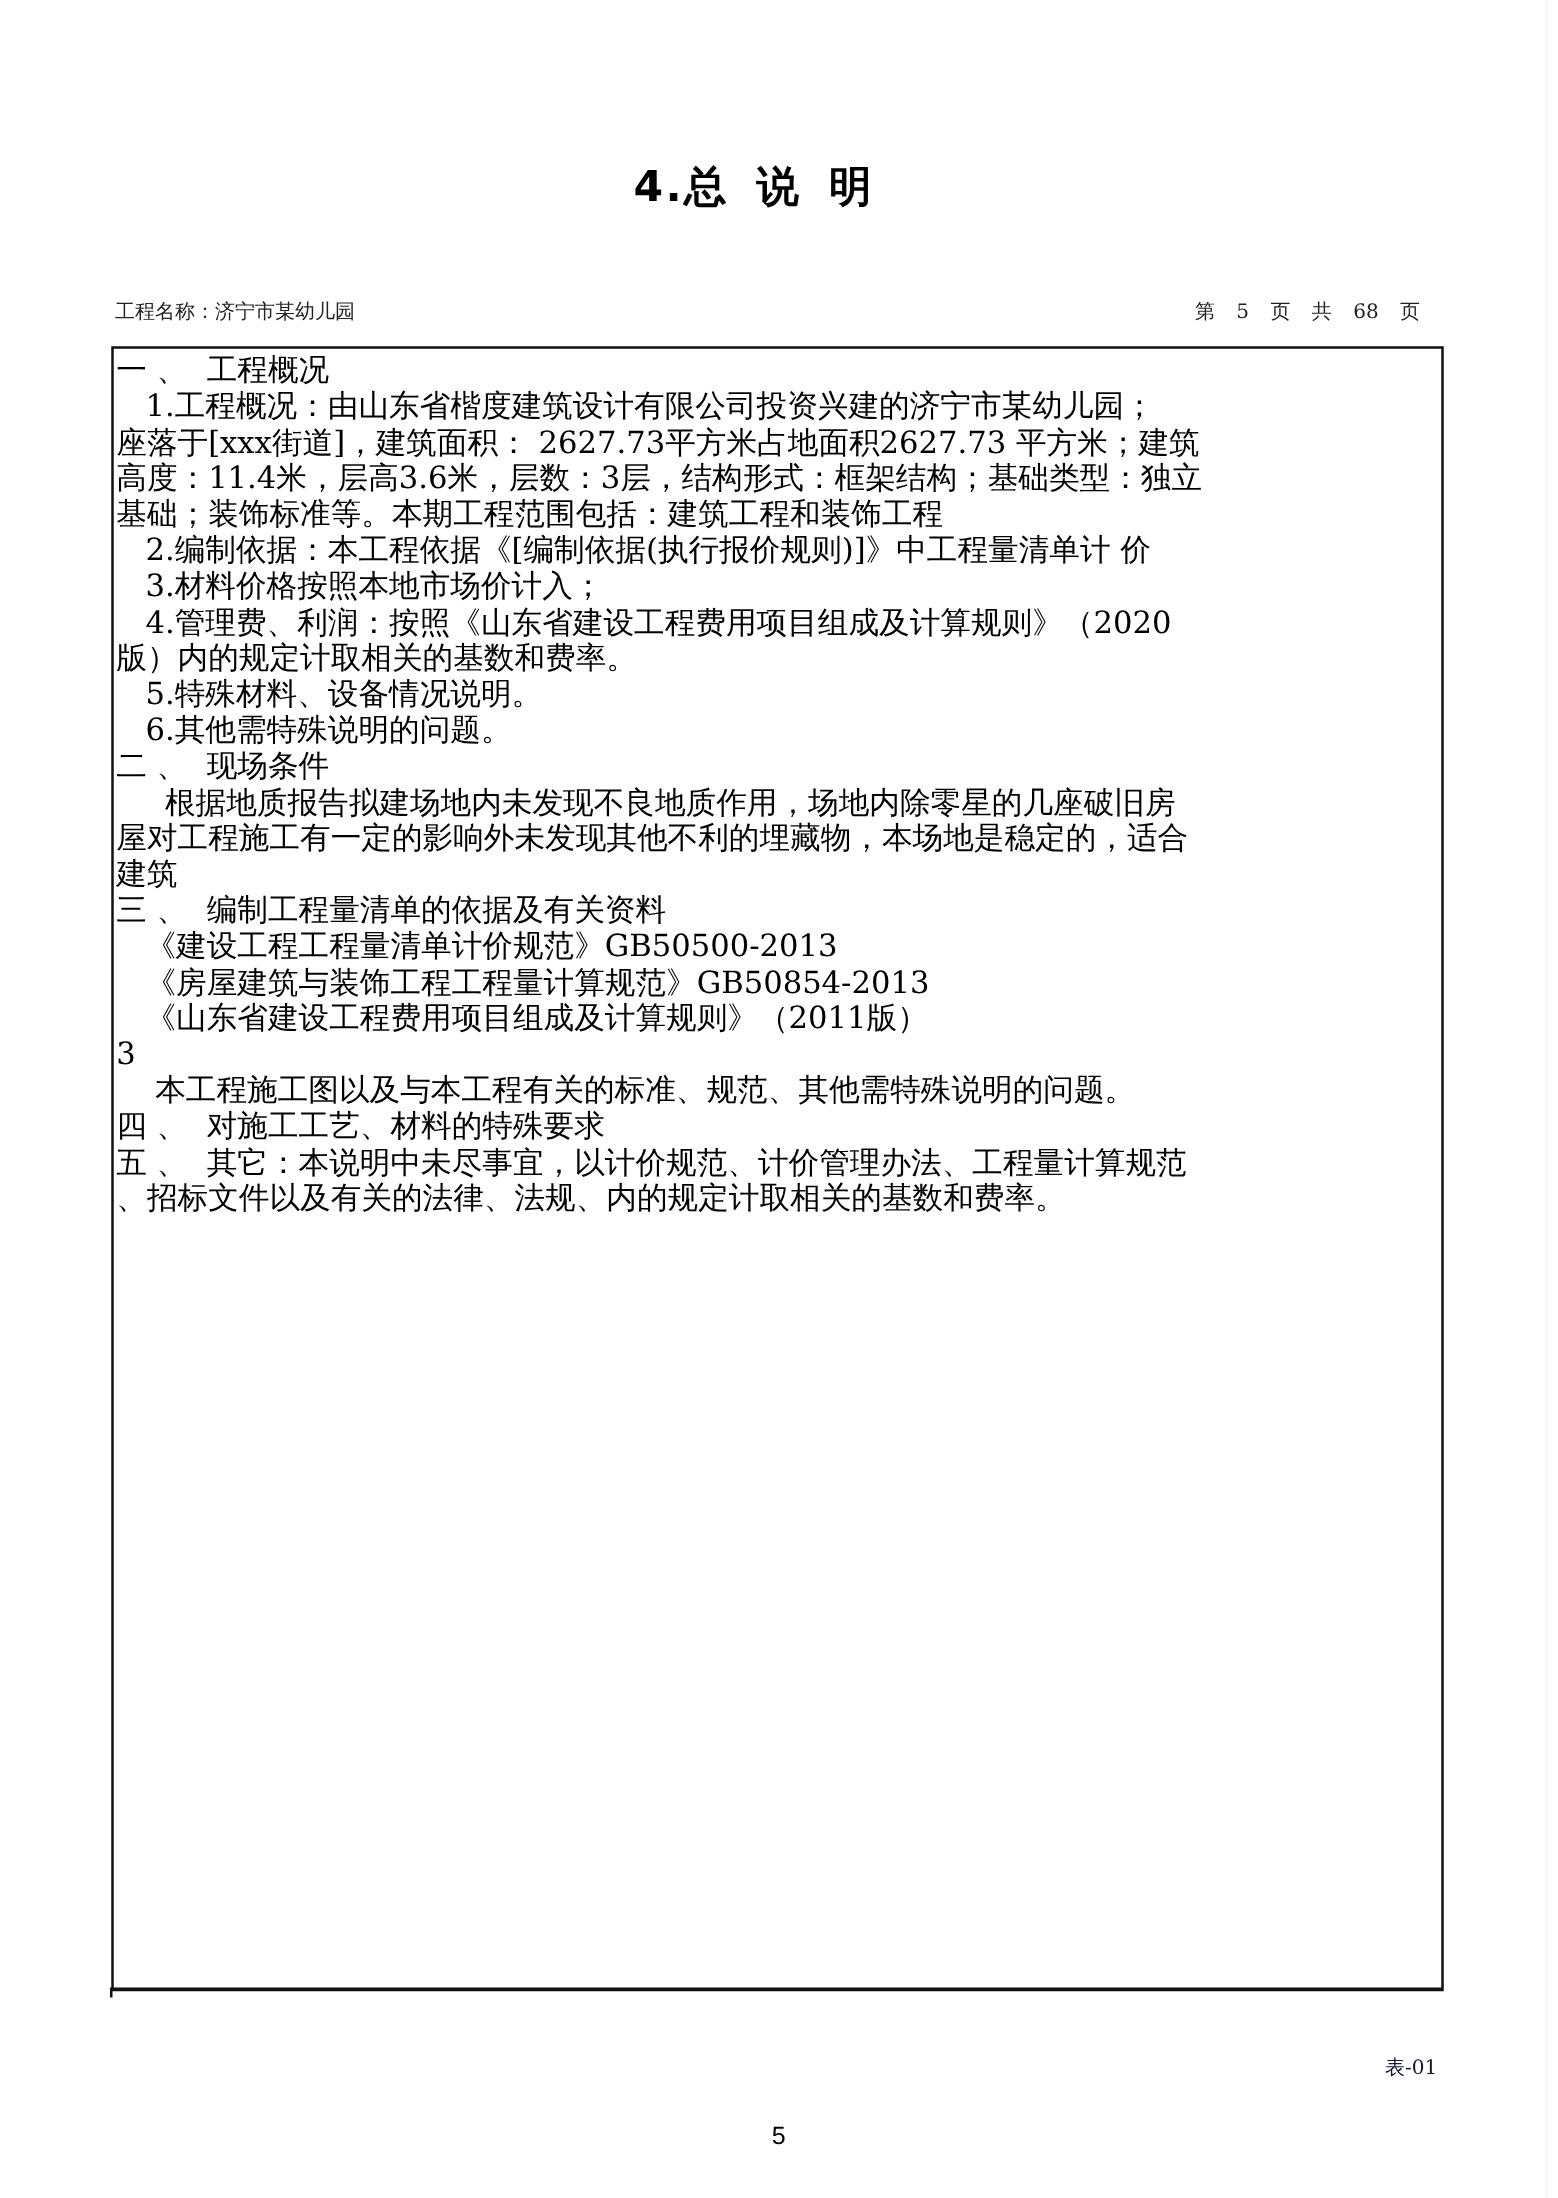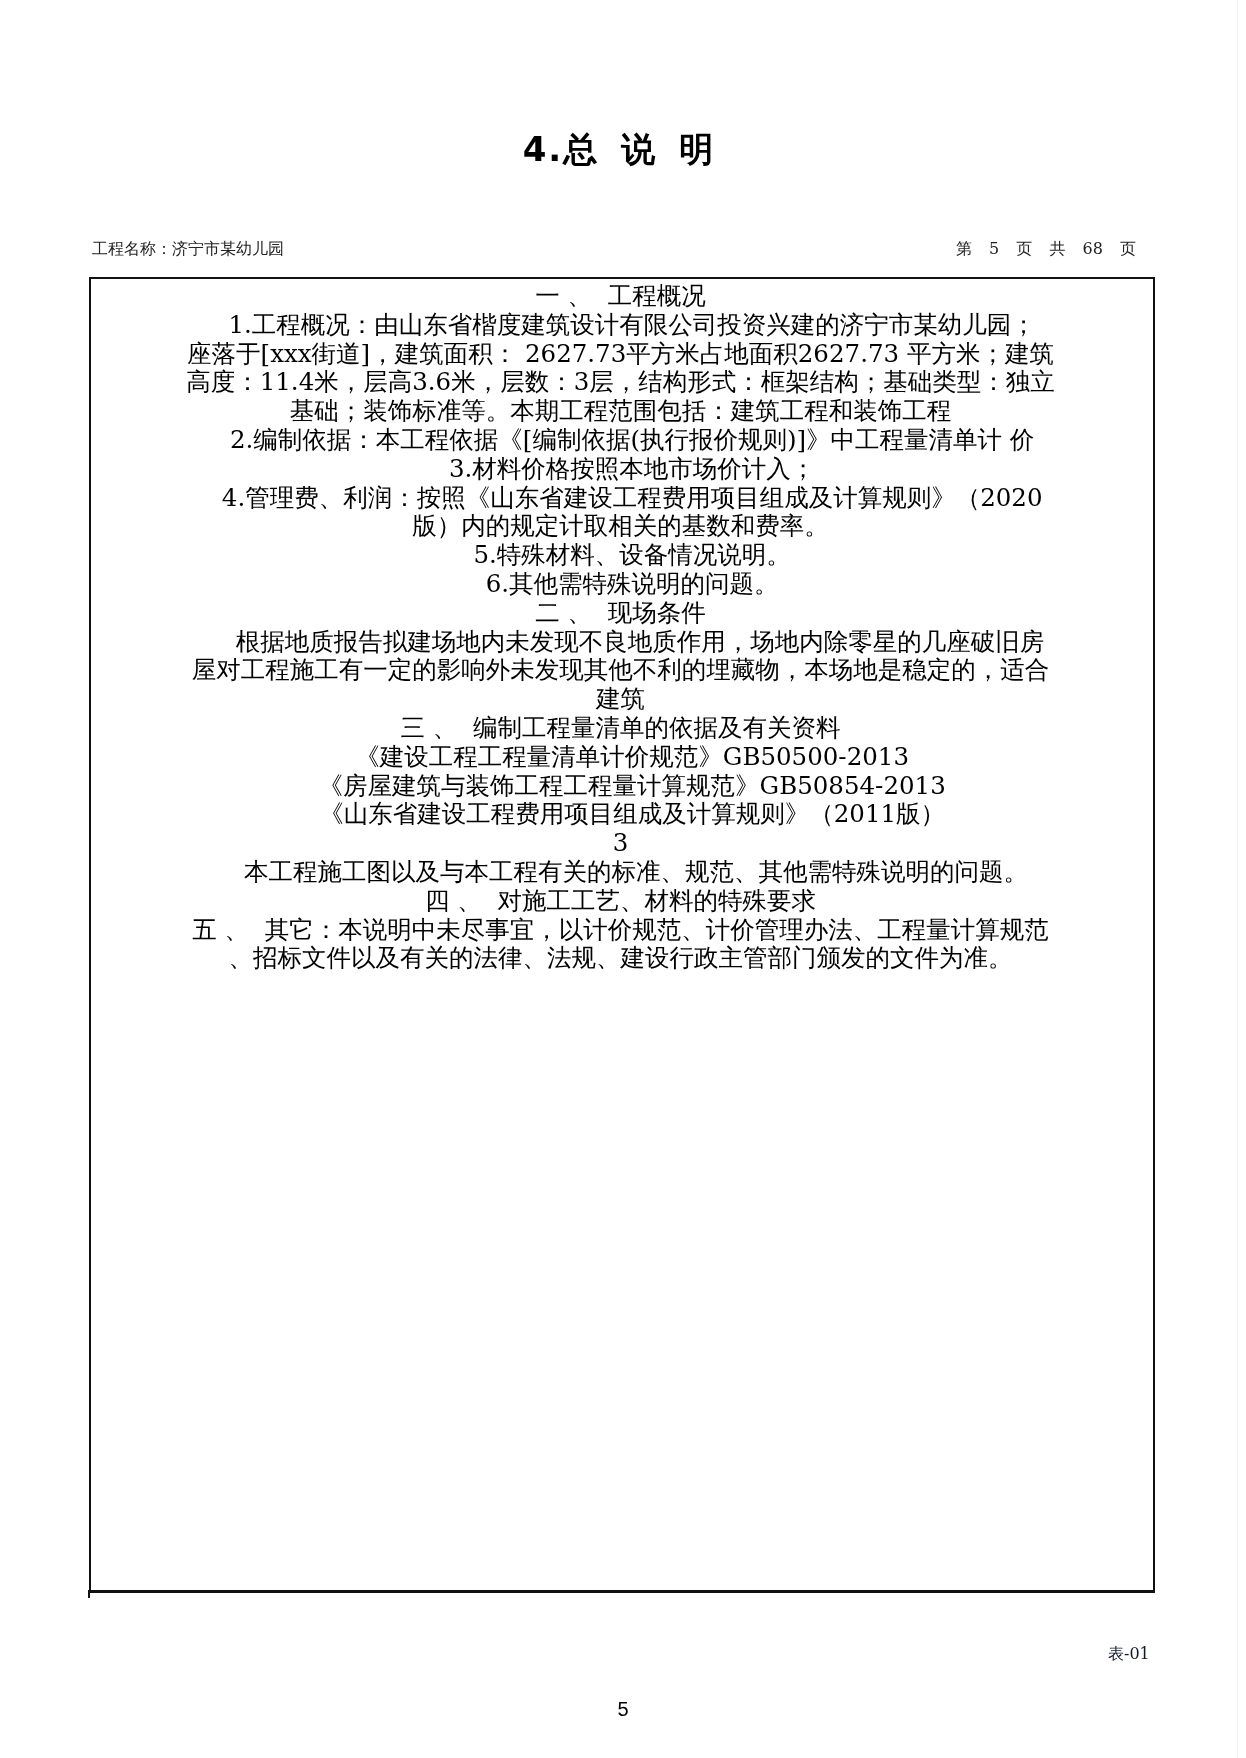--- a/index.html
+++ b/index.html
@@ -1,37 +1,37 @@
 <!DOCTYPE html>
 <html><head>
 <meta charset="utf-8">
 <style>
   html, body { margin: 0; padding: 0; background: #ffffff; }
   body { width: 1246px; height: 1758px; position: relative; overflow: hidden; color: #000; }
   .page-edge { position: absolute; left: 1237px; top: 0; width: 1px; height: 1758px; background: #f2f2f2; }
   .title {
-    position: absolute; left: 16px; width: 1206px; top: 127px; text-align: center;
+    position: absolute; left: 0; width: 1206px; top: 127px; text-align: center;
     font-family: "DejaVu Sans", sans-serif; font-weight: bold; font-size: 34px; letter-spacing: 2px;
   }
   .title .sp { display: inline-block; width: 22px; }
   .meta {
     position: absolute; top: 239px; font-family: "DejaVu Serif", serif; font-size: 16px; color: #222;
   }
   .meta-left { left: 92px; }
   .meta-right { left: 956px; word-spacing: 12px; }
   .frame {
     position: absolute; left: 89px; top: 277px; width: 1066px; height: 1316px;
     border: 2px solid #111; border-bottom-width: 3px; box-sizing: border-box;
   }
   .frame-tick { position: absolute; left: 88px; top: 1590px; width: 2px; height: 8px; background: #111; }
   .content {
     position: absolute; left: 93px; top: 282px; width: 1055px;
     font-family: "DejaVu Serif", serif; font-size: 24.5px; line-height: 28.8px;
   }
-  .line { white-space: pre; height: 28.8px; text-align: center; }
+  .line { white-space: pre; height: 28.8px; }
   .table-code {
     position: absolute; left: 1108px; top: 1644px; font-family: "DejaVu Serif", serif; font-size: 16px; color: #0f172a;
   }
   .page-num {
     position: absolute; left: 0; width: 1246px; top: 1698px; text-align: center;
     font-family: "Liberation Sans", sans-serif; font-size: 20px;
   }
 </style>
 </head>
 <body>
@@ -63,17 +63,17 @@
   <div class="line">屋对工程施工有一定的影响外未发现其他不利的埋藏物，本场地是稳定的，适合</div>
   <div class="line">建筑</div>
   <div class="line">三 、  编制工程量清单的依据及有关资料</div>
   <div class="line">   《建设工程工程量清单计价规范》GB50500-2013</div>
   <div class="line">   《房屋建筑与装饰工程工程量计算规范》GB50854-2013</div>
   <div class="line">   《山东省建设工程费用项目组成及计算规则》（2011版）</div>
   <div class="line">3</div>
   <div class="line">    本工程施工图以及与本工程有关的标准、规范、其他需特殊说明的问题。</div>
   <div class="line">四 、  对施工工艺、材料的特殊要求</div>
   <div class="line">五 、  其它：本说明中未尽事宜，以计价规范、计价管理办法、工程量计算规范</div>
-  <div class="line">、招标文件以及有关的法律、法规、建设行政主管部门颁发的文件为准。</div>
+  <div class="line">、招标文件以及有关的法律、法规、内的规定计取相关的基数和费率。</div>
 </div>
 
 <div class="table-code">表-01</div>
 <div class="page-num">5</div>
 
 </body></html>

